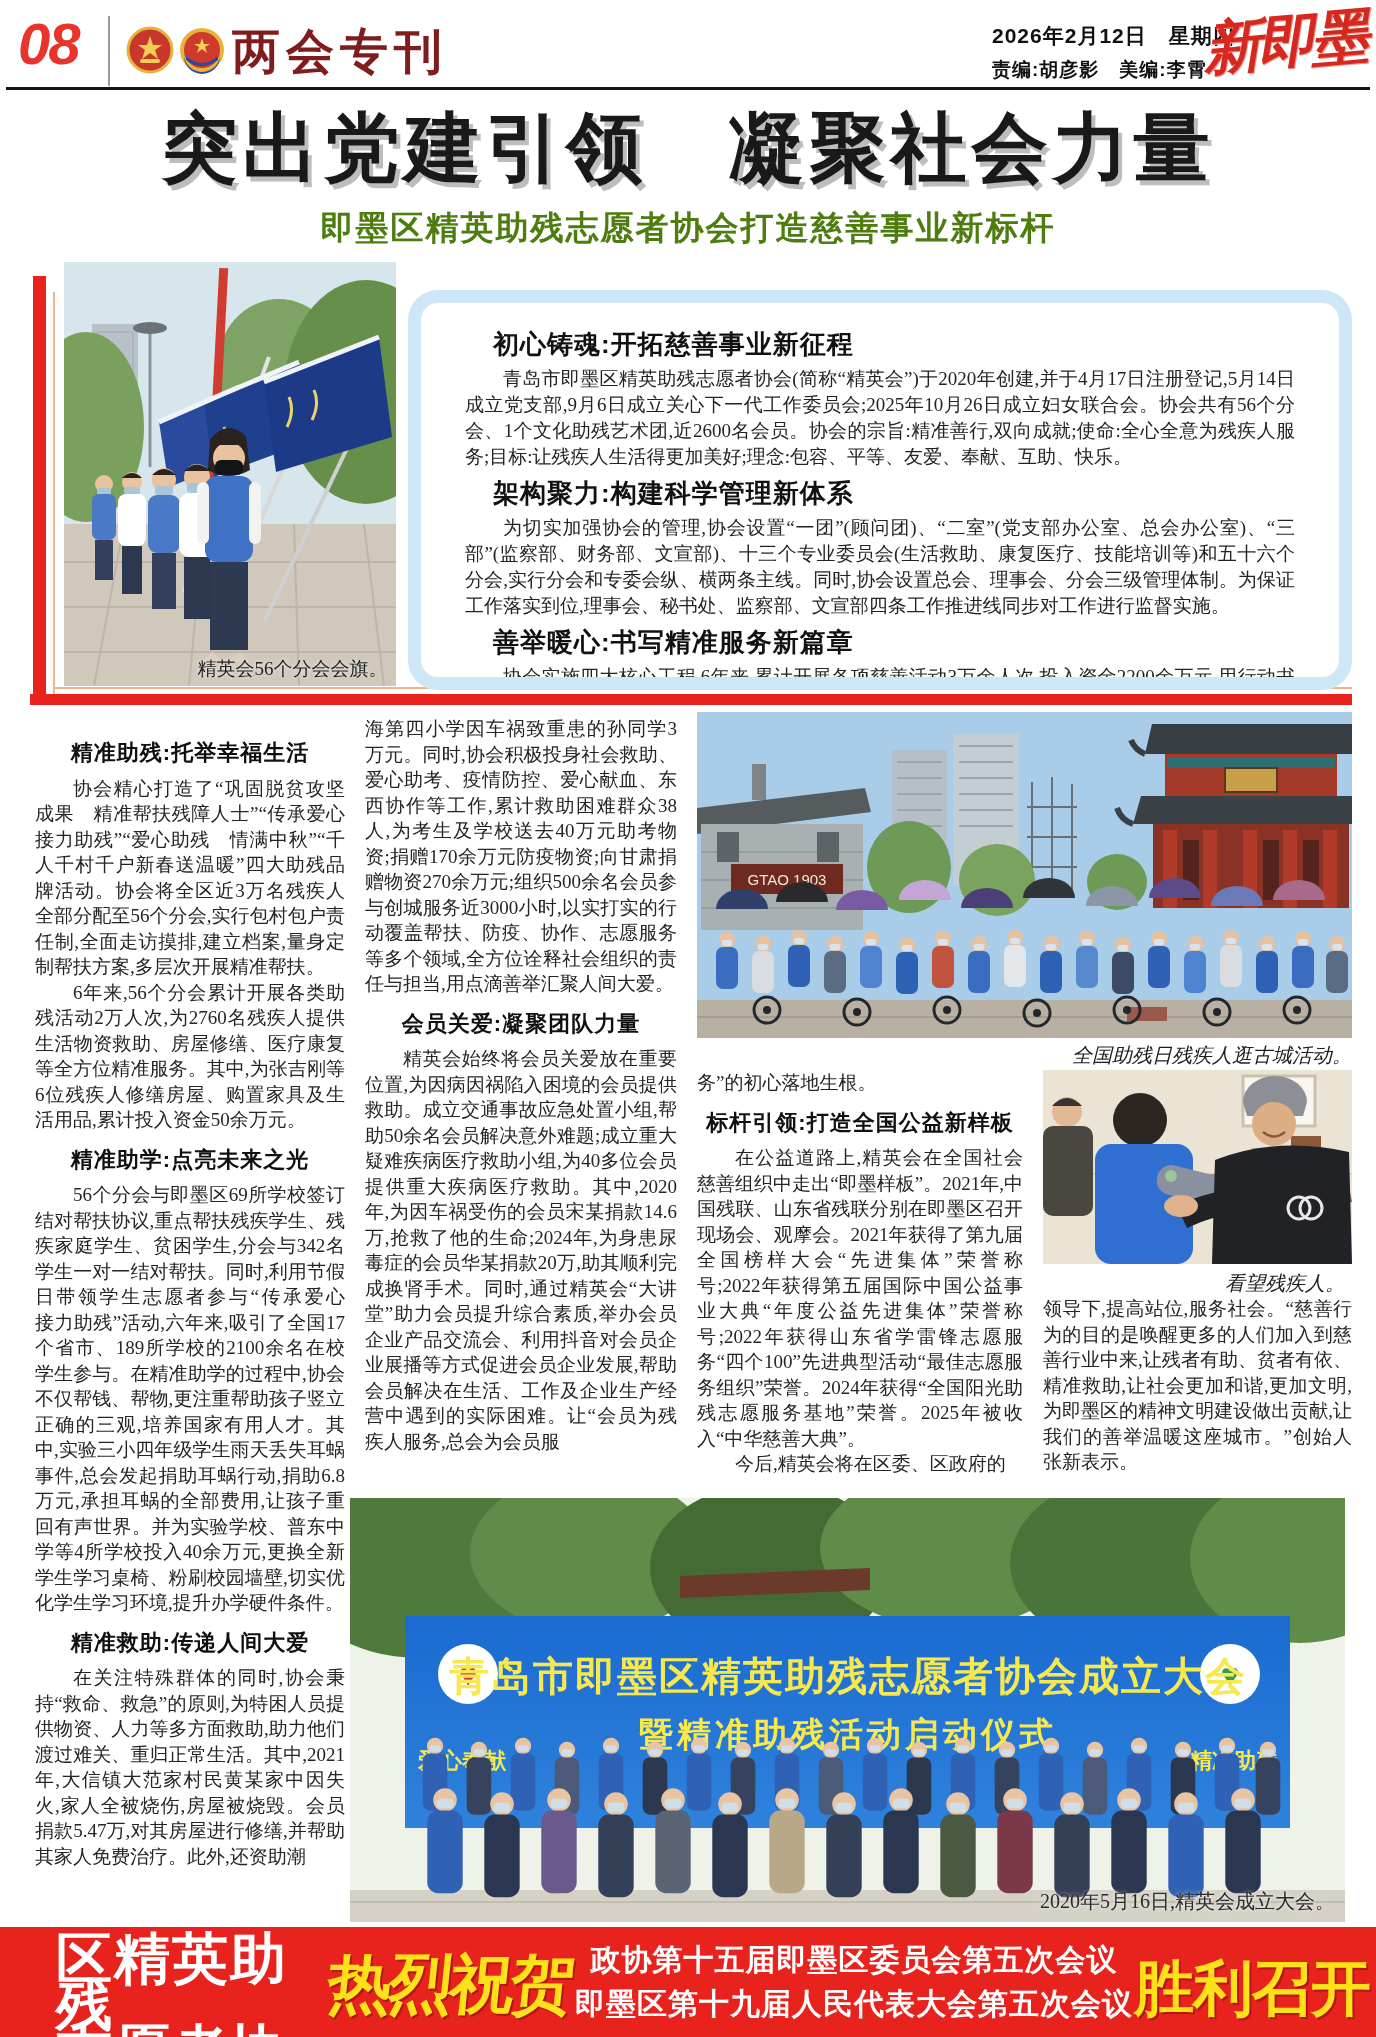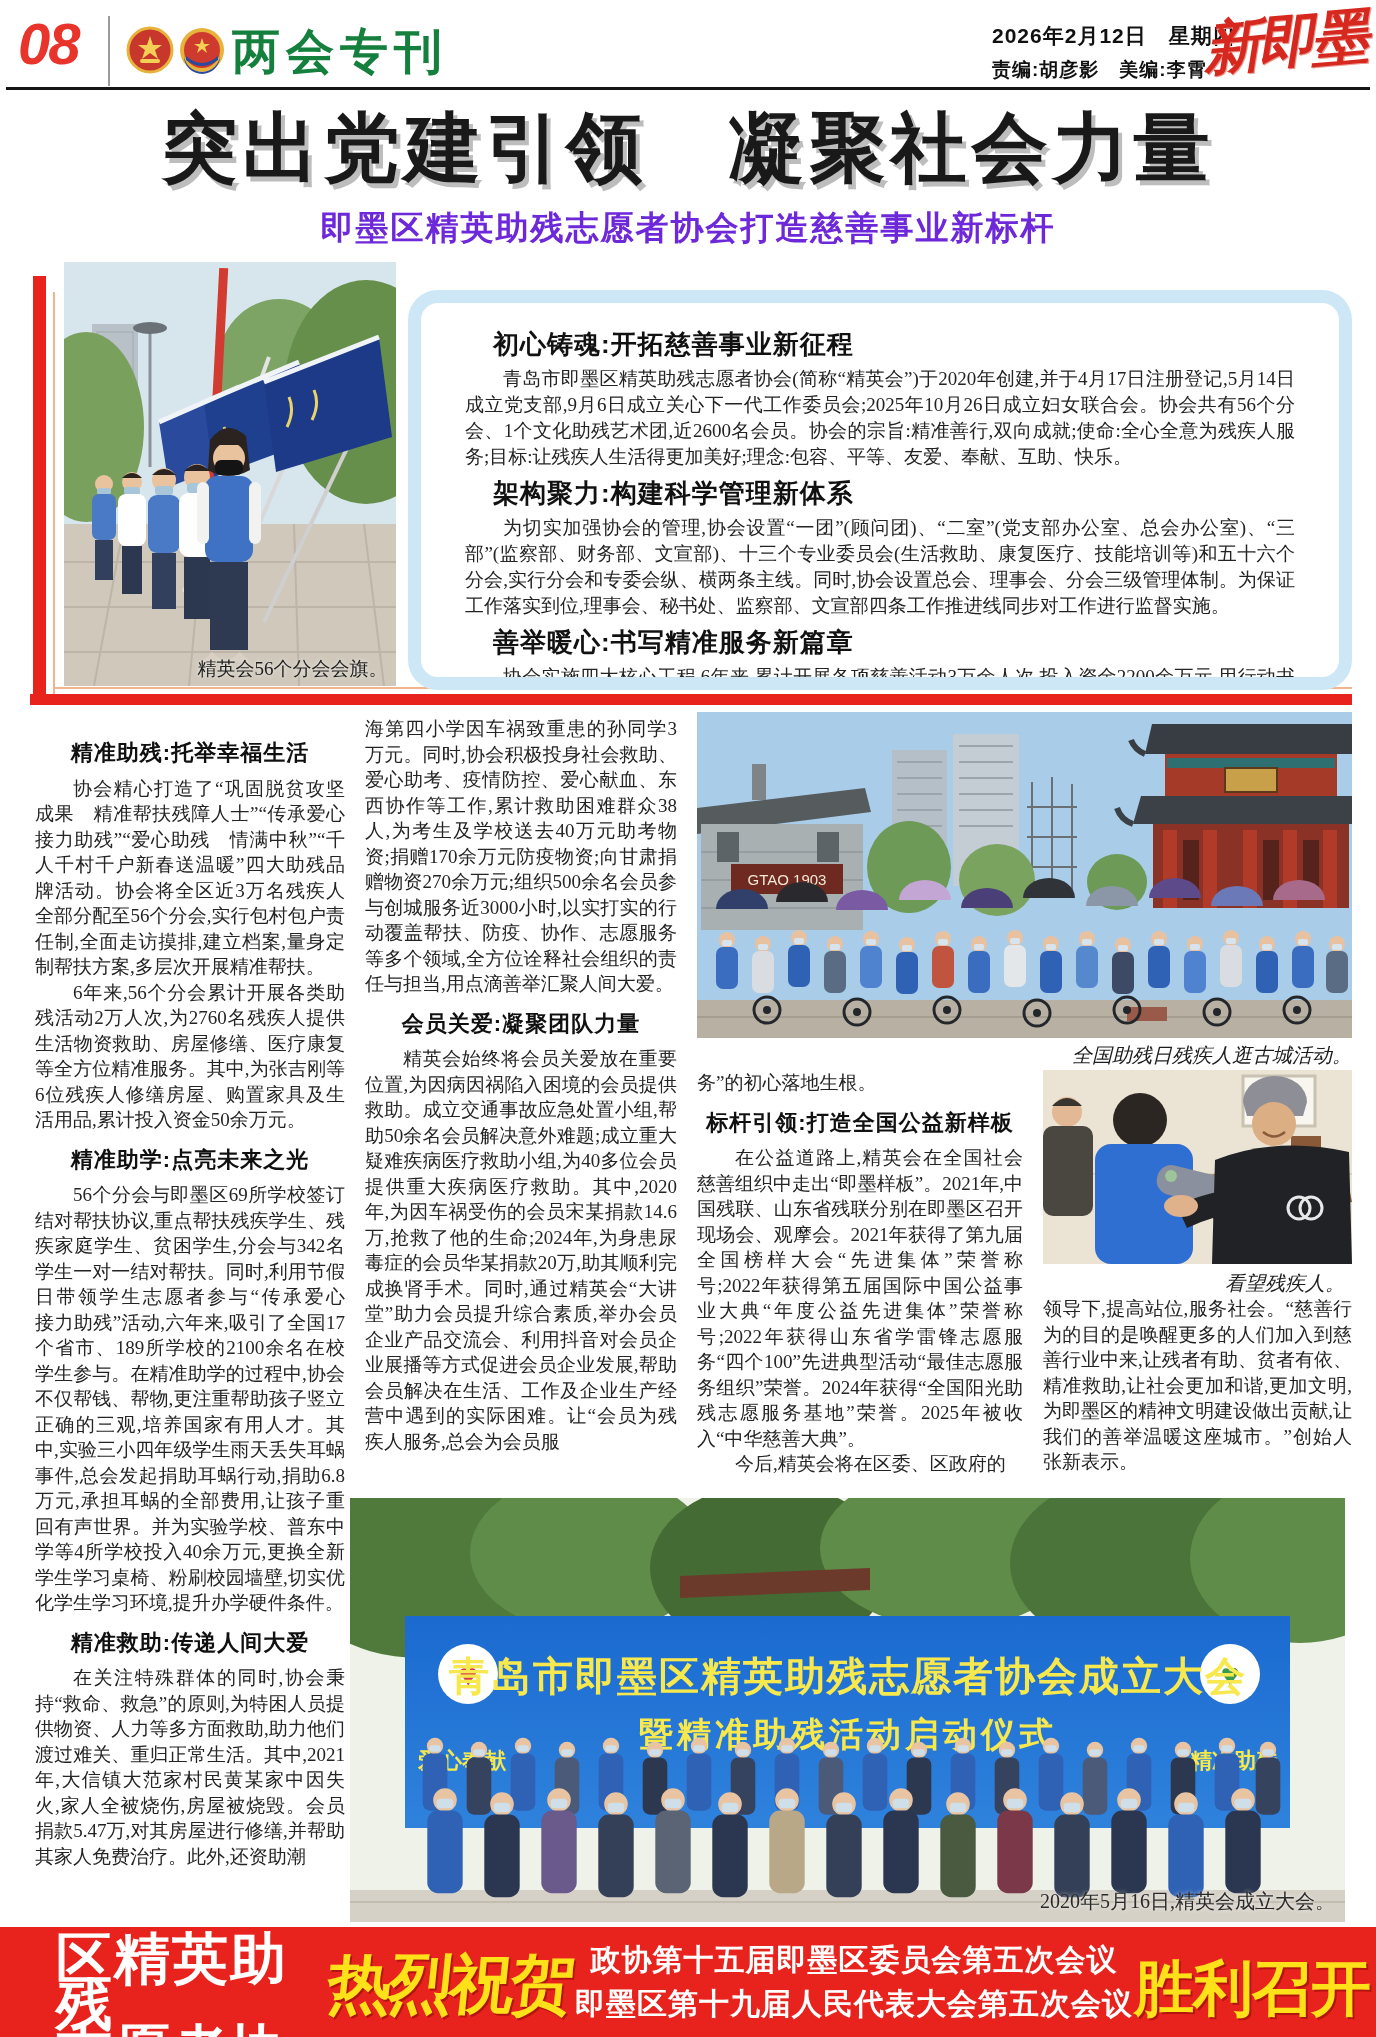--- a/index.html
+++ b/index.html
@@ -14,21 +14,21 @@
   .page-num {
     left:18px; top:10px; font-family:"Liberation Sans", sans-serif;
     font-style:italic; font-weight:900; font-size:58px; color:#e8342a; letter-spacing:-2px;
   }
   .hdr-divider { left:108px; top:16px; width:2px; height:70px; background:#9a9a9a; }
   .emblem { width:48px; height:48px; top:26px; }
   .emblem-national { left:126px; }
   .emblem-cppcc { left:178px; }
   .section-title {
     left:232px; top:20px; font-family:"Liberation Sans", sans-serif;
-    font-weight:900; font-size:48px; color:#15803d; letter-spacing:6px;
+    font-weight:900; font-size:48px; color:#7f1d1d; letter-spacing:6px;
   }
   .hdr-right { left:992px; top:22px; font-family:"Liberation Sans", sans-serif; color:#111; }
   .hdr-date { font-size:21px; font-weight:700; letter-spacing:1px; }
   .hdr-editors { font-size:19px; font-weight:700; margin-top:7px; letter-spacing:1px; }
   .masthead {
     left:1196px; top:4px; width:176px; text-align:center;
     font-family:"DejaVu Serif", serif; font-style:italic; font-weight:bold;
     font-size:58px; color:#d6281e; transform:rotate(-5deg); letter-spacing:-4px;
     text-shadow:1px 1px 0 #e89a90;
   }
@@ -36,21 +36,21 @@
 
   
   .headline {
     left:0; top:98px; width:1376px; text-align:center;
     font-family:"Liberation Sans", sans-serif; font-weight:900; font-size:76px;
     color:#191919; letter-spacing:5px; text-shadow:4px 5px 0 #bdbdbd;
   }
   .subheadline {
     left:0; top:206px; width:1376px; text-align:center;
     font-family:"Liberation Serif", serif; font-weight:700; font-size:33px;
-    color:#6d28d9; letter-spacing:2px;
+    color:#4d7c0f; letter-spacing:2px;
   }
 
   
   .red-bar { left:33px; top:276px; width:13px; height:429px; background:#e8231d; }
   .orange-vline { left:53px; top:292px; width:2px; height:404px; background:#f2b48c; }
   .orange-hline { left:53px; top:687px; width:1299px; height:2px; background:#f2b48c; }
   .photo-flags { left:64px; top:262px; width:332px; height:424px; }
   .photo-flags svg { display:block; }
   .flag-caption {
     left:190px; top:656px; width:205px; text-align:center;

